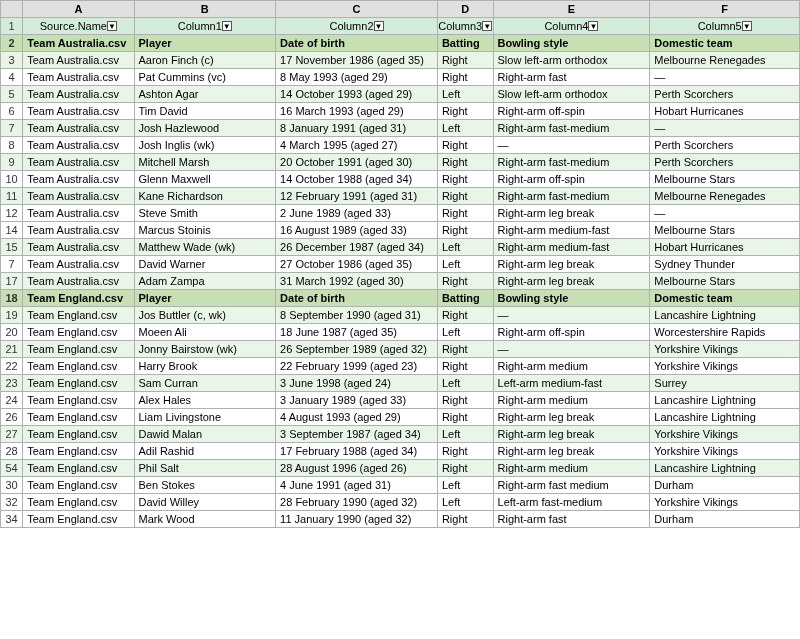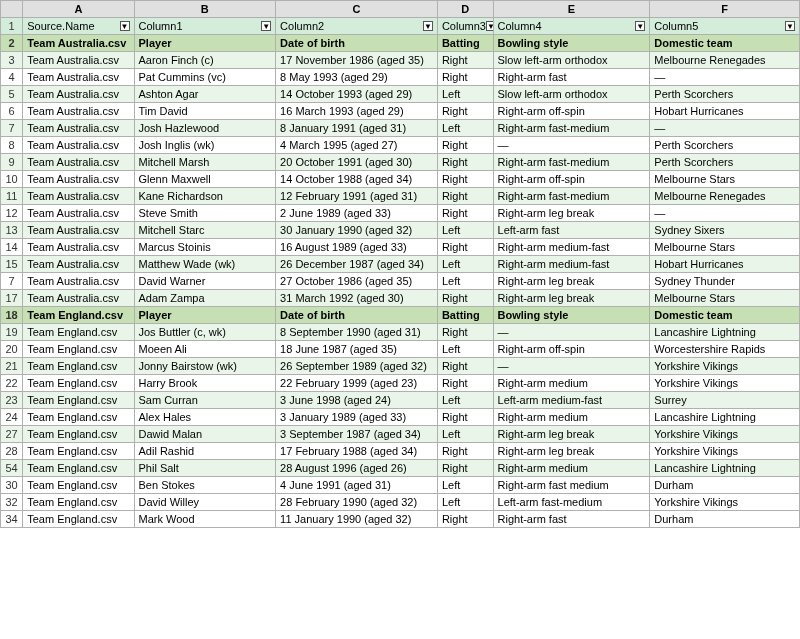--- a/index.html
+++ b/index.html
@@ -45,21 +45,21 @@
       font-weight: bold;
     }
     
     .filter-row th {
       background: #d4edda;
       font-weight: normal;
     }
     .filter-cell {
       display: flex;
       align-items: center;
-      justify-content: space-between;
+      justify-content: center;
     }
     .filter-arrow {
       display: inline-block;
       width: 10px;
       height: 10px;
       border: 1px solid #555;
       background: #fff;
       font-size: 8px;
       text-align: center;
       line-height: 10px;
@@ -230,29 +230,20 @@
       </tr>
       <tr class="row-white">
         <td class="col-row-num">12</td>
         <td>Team Australia.csv</td>
         <td>Steve Smith</td>
         <td>2 June 1989 (aged 33)</td>
         <td>Right</td>
         <td>Right-arm leg break</td>
         <td>—</td>
       </tr>
-      <tr class="row-green">
-        <td class="col-row-num">13</td>
-        <td>Team Australia.csv</td>
-        <td>Mitchell Starc</td>
-        <td>30 January 1990 (aged 32)</td>
-        <td>Left</td>
-        <td>Left-arm fast</td>
-        <td>Sydney Sixers</td>
-      </tr>
       <tr class="row-white">
         <td class="col-row-num">14</td>
         <td>Team Australia.csv</td>
         <td>Marcus Stoinis</td>
         <td>16 August 1989 (aged 33)</td>
         <td>Right</td>
         <td>Right-arm medium-fast</td>
         <td>Melbourne Stars</td>
       </tr>
       <tr class="row-green">
@@ -338,20 +329,29 @@
       </tr>
       <tr class="row-white">
         <td class="col-row-num">24</td>
         <td>Team England.csv</td>
         <td>Alex Hales</td>
         <td>3 January 1989 (aged 33)</td>
         <td>Right</td>
         <td>Right-arm medium</td>
         <td>Lancashire Lightning</td>
       </tr>
+      <tr class="row-white">
+        <td class="col-row-num">26</td>
+        <td>Team England.csv</td>
+        <td>Liam Livingstone</td>
+        <td>4 August 1993 (aged 29)</td>
+        <td>Right</td>
+        <td>Right-arm leg break</td>
+        <td>Lancashire Lightning</td>
+      </tr>
       <tr class="row-green">
         <td class="col-row-num">27</td>
         <td>Team England.csv</td>
         <td>Dawid Malan</td>
         <td>3 September 1987 (aged 34)</td>
         <td>Left</td>
         <td>Right-arm leg break</td>
         <td>Yorkshire Vikings</td>
       </tr>
       <tr class="row-white">

